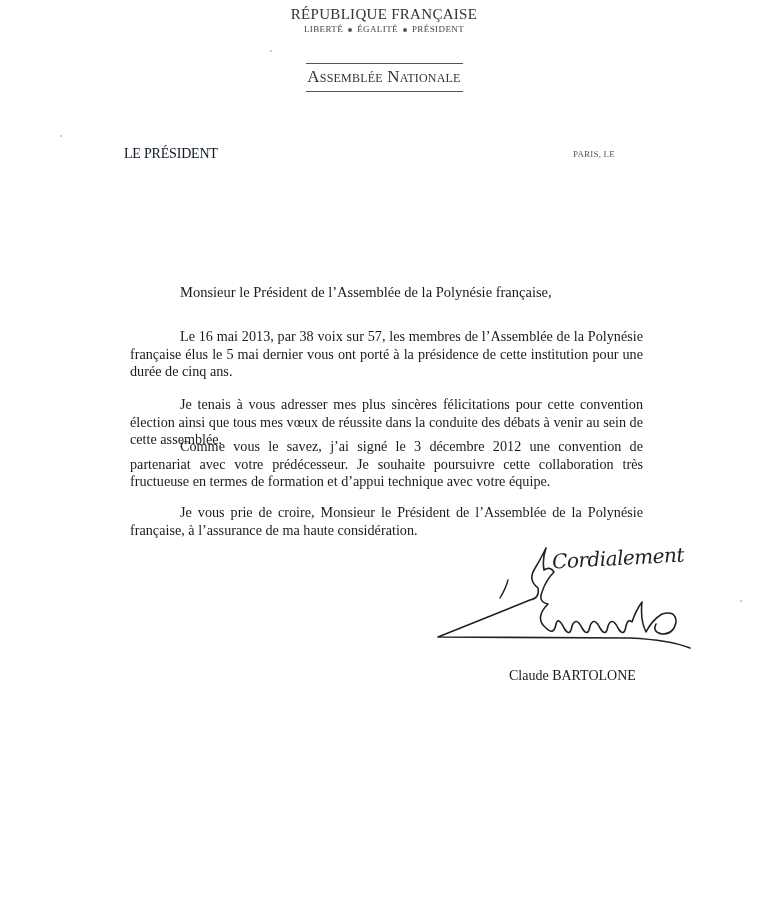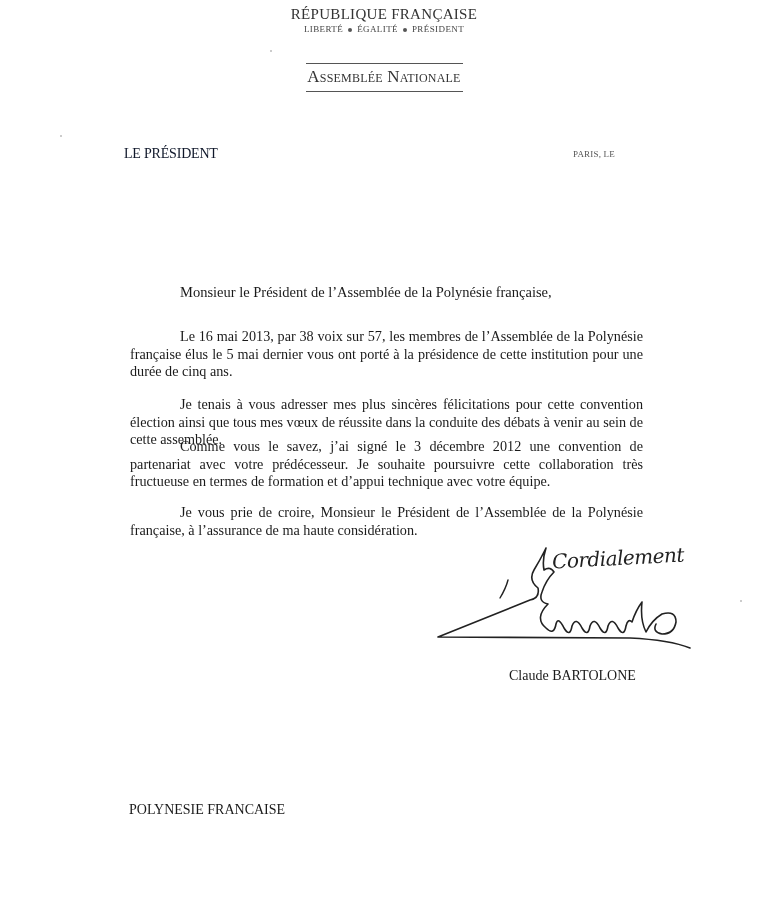--- a/index.html
+++ b/index.html
@@ -68,18 +68,17 @@
 <div class="abs hand">Cordialement</div>
 
 <svg class="abs sig" width="300" height="120" viewBox="0 0 300 120">
   <path d="M8 97 L100 60 Q110 58 108 48 Q98 40 104 30 Q110 20 114 12 L116 8 Q112 20 114 30 Q120 26 124 32 Q116 40 112 52 Q108 62 118 64 Q104 78 116 88 Q124 96 126 84 Q128 76 134 88 Q140 98 142 86 Q146 76 152 88 Q158 98 160 86 Q164 76 170 88 Q176 98 178 86 Q182 76 188 88 Q194 98 196 86 Q198 78 202 82 Q206 70 212 62 Q210 80 216 92 Q222 80 232 74 Q246 70 246 82 Q244 94 232 94 Q222 92 226 84 M8 97 L200 98 Q240 100 260 108" fill="none" stroke="#222" stroke-width="1.6" stroke-linecap="round" stroke-linejoin="round"></path>
   <path d="M70 58 Q76 48 78 40" fill="none" stroke="#222" stroke-width="1.4" stroke-linecap="round"></path>
 </svg>
 
 <div class="abs signer">Claude BARTOLONE</div>
 
 <div class="abs addr">
-  <div>POLYNESIE FRANCAISE</div>
 </div>
 
 <span class="speck" style="left:60px;top:135px;"></span>
 <span class="speck" style="left:270px;top:50px;"></span>
 <span class="speck" style="left:740px;top:600px;"></span>
 
 </body></html>

